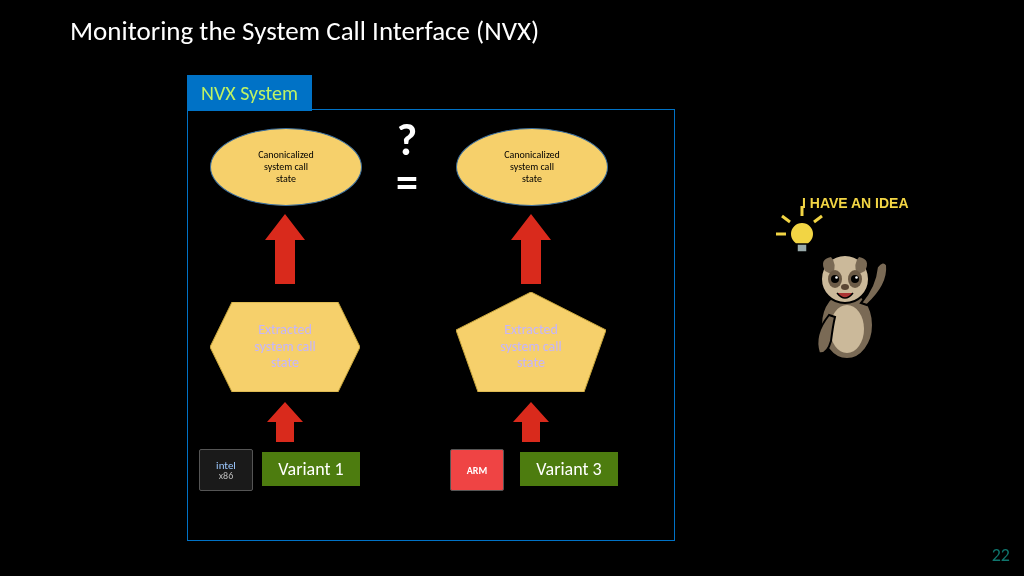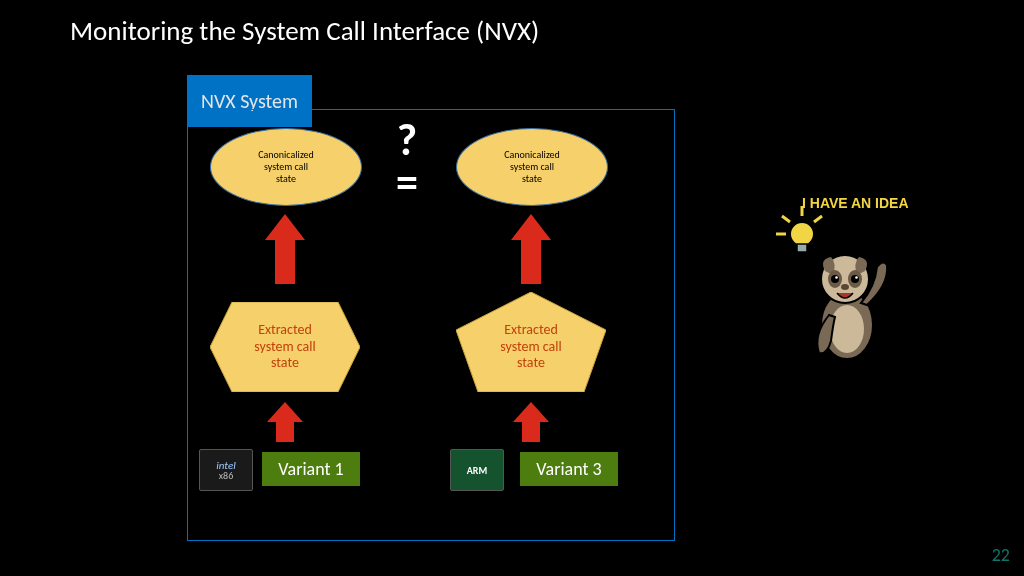--- a/index.html
+++ b/index.html
@@ -1,31 +1,31 @@
 <!DOCTYPE html>
 <html><head>
 <meta charset="utf-8">
 <style>
   html,body{margin:0;padding:0;width:1024px;height:576px;background:#000;font-family:"Segoe UI Light","Segoe UI",Calibri,Arial,sans-serif;color:#fff;overflow:hidden;position:relative}
   .title{position:absolute;left:70px;top:14px;font-size:27px;font-weight:300}
   .slide-num{position:absolute;right:14px;bottom:10px;color:#0f766e;font-size:18px}
   
-  .nvx-label{position:absolute;background:#0072c6;color:#e5e5e5;font-size:20px;font-weight:400;padding:14px 14px}
+  .nvx-label{position:absolute;background:#0072c6;color:#bef264;font-size:20px;font-weight:400;padding:6px 14px}
   
   .nvx-box{position:absolute;border:1px solid #0072c6}
   
   .variant{position:absolute;background:#4d7c0f;color:#fff;font-size:18px;display:flex;align-items:center;justify-content:center;width:98px;height:34px}
   .chip{position:absolute;width:52px;height:40px;background:#1a1a1a;border:1px solid #555;border-radius:2px;display:flex;align-items:center;justify-content:center;font-size:9px;color:#ccc}
-  .chip.arm{background:#14532d;color:#fff;font-weight:bold;font-size:10px}
+  .chip.arm{background:#ef4444;color:#fff;font-weight:bold;font-size:10px}
   
   .ellipse{position:absolute;background:#f6d06b;border:1px solid #3b6fa0;border-radius:50%;color:#000;font-size:10px;display:flex;align-items:center;justify-content:center;text-align:center;line-height:1.2}
   
   .hex{position:absolute;width:150px;height:90px;}
   .hex svg{position:absolute;inset:0}
-  .shape-text{position:absolute;inset:0;display:flex;align-items:center;justify-content:center;text-align:center;color:#c2410c;font-size:14px;line-height:1.2;padding:0 14px}
+  .shape-text{position:absolute;inset:0;display:flex;align-items:center;justify-content:center;text-align:center;color:#c4b5fd;font-size:14px;line-height:1.2;padding:0 14px}
   
   .pent{position:absolute;width:150px;height:100px}
   .pent svg{position:absolute;inset:0}
   
   .arrow{position:absolute;width:40px;height:70px;display:flex;align-items:center;justify-content:center}
   .arrow svg{width:100%;height:100%}
   .arrow.sm{height:40px;width:36px}
   
   .cmp{position:absolute;color:#fff;font-size:44px;font-weight:bold;line-height:0.95;text-align:center}
   
@@ -63,21 +63,21 @@
 </div>
 
 <div class="arrow sm" style="left:267px;top:402px">
   <svg viewBox="0 0 36 40">
       <polygon points="18,0 36,20 27,20 27,40 9,40 9,20 0,20" fill="#d92a1c"></polygon>
     </svg>
 </div>
 
 <div class="chip" style="left:199px;top:449px">
   <div style="text-align:center;line-height:1">
-    <div style="font-style:italic;font-size:11px;color:#9cc8ff">intel</div>
+    <div style="font-size:11px;color:#9cc8ff">intel</div>
     <div style="font-size:10px;color:#bbb">x86</div>
   </div>
 </div>
 <div class="variant" style="left:262px;top:452px">Variant 1</div>
 
 <div class="ellipse" style="left:456px;top:128px;width:150px;height:76px;white-space:pre">Canonicalized
 system call
 state</div>
 
 <div class="arrow" style="left:511px;top:214px">

